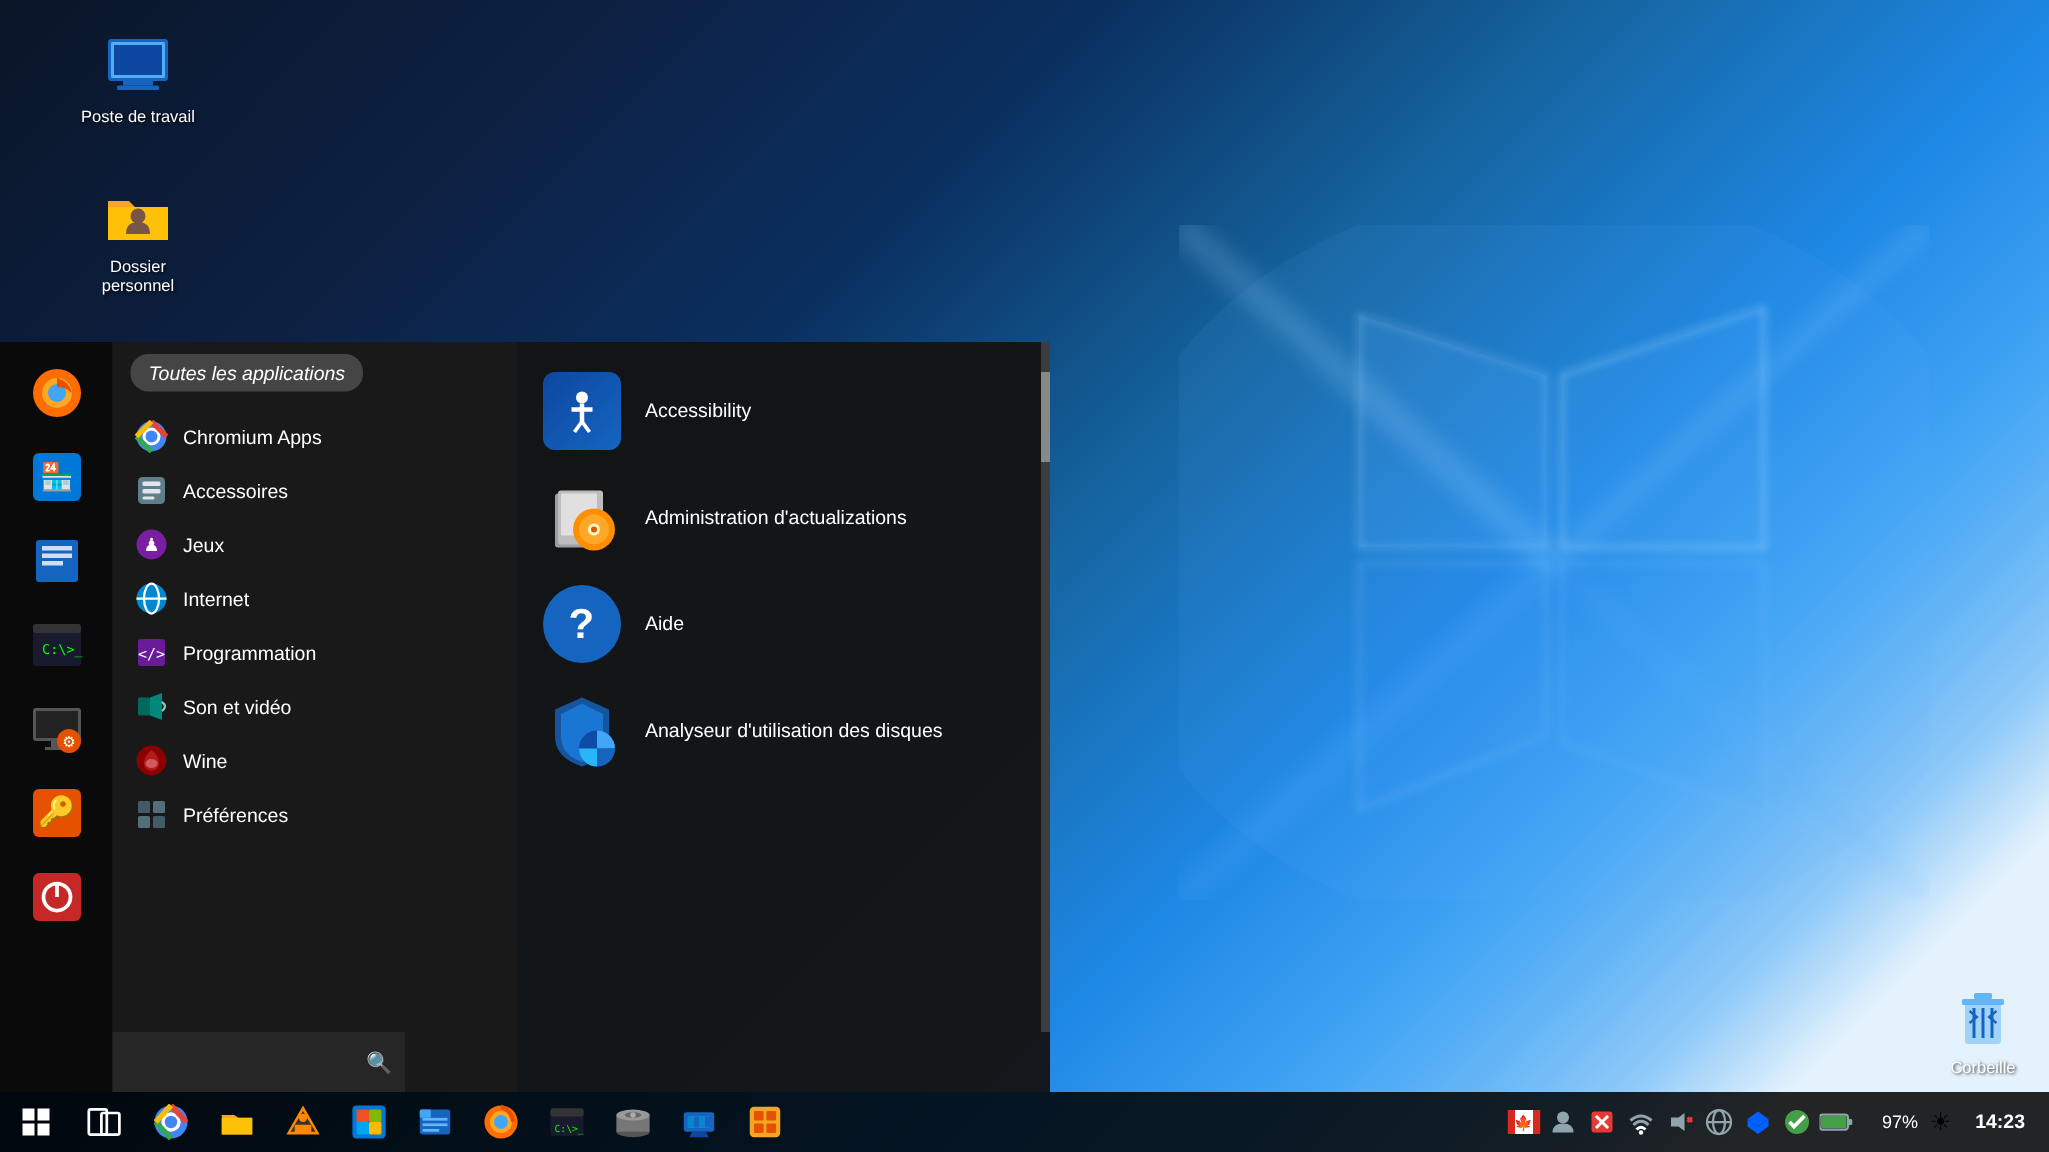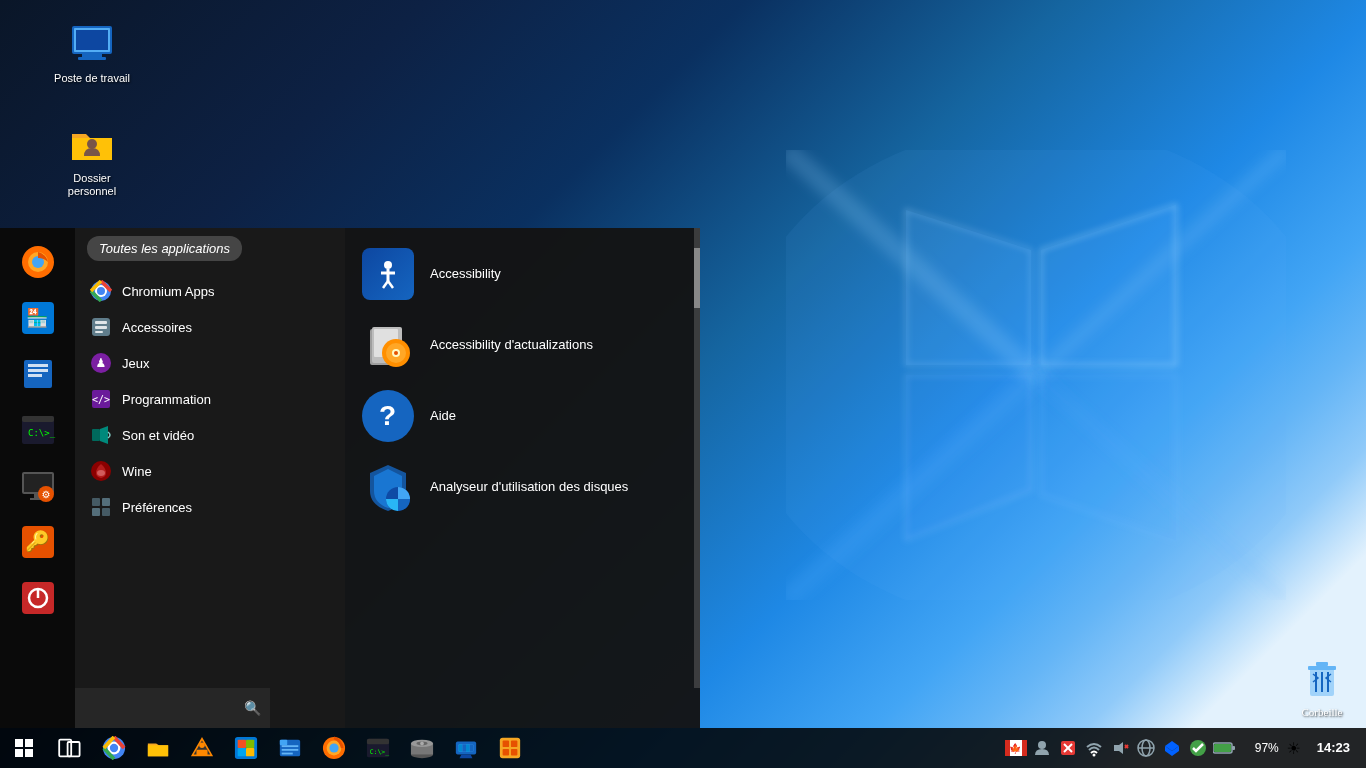--- a/index.html
+++ b/index.html
@@ -62,21 +62,20 @@
 
     
     #recycle-bin {
       position: absolute;
       right: 20px;
       bottom: 60px;
       display: flex;
       flex-direction: column;
       align-items: center;
       cursor: pointer;
-      font-family: Liberation Serif, serif;
     }
 
     #recycle-bin .icon-label {
       color: white;
       font-size: 11px;
       text-shadow: 1px 1px 2px rgba(0,0,0,0.8);
       margin-top: 4px;
     }
 
     
@@ -524,20 +523,30 @@
           <div class="cat-icon">
             <svg width="22" height="22" viewBox="0 0 22 22">
               <circle cx="11" cy="11" r="10" fill="#7b1fa2"></circle>
               <text x="11" y="15" text-anchor="middle" fill="white" font-size="12">♟</text>
             </svg>
           </div>
           <span>Jeux</span>
         </div>
 
 
+        <div class="app-category">
+          <div class="cat-icon">
+            <svg width="22" height="22" viewBox="0 0 22 22">
+              <circle cx="11" cy="11" r="10" fill="#0288d1"></circle>
+              <ellipse cx="11" cy="11" rx="5" ry="10" fill="none" stroke="white" stroke-width="1.5"></ellipse>
+              <line x1="1" y1="11" x2="21" y2="11" stroke="white" stroke-width="1.5"></line>
+            </svg>
+          </div>
+          <span>Internet</span>
+        </div>
 
 
         <div class="app-category">
           <div class="cat-icon">
             <svg width="22" height="22" viewBox="0 0 22 22">
               <rect x="2" y="2" width="18" height="18" rx="2" fill="#6a1b9a"></rect>
               <text x="11" y="15" text-anchor="middle" fill="white" font-size="10" font-family="monospace">&lt;/&gt;</text>
             </svg>
           </div>
           <span>Programmation</span>
@@ -613,21 +622,21 @@
             <rect x="8" y="10" width="30" height="36" rx="2" fill="#9e9e9e"></rect>
             <rect x="10" y="8" width="30" height="36" rx="2" fill="#bdbdbd"></rect>
             <rect x="12" y="10" width="24" height="28" rx="1" fill="#e0e0e0"></rect>
 
             <circle cx="34" cy="34" r="14" fill="#ff8f00"></circle>
             <circle cx="34" cy="34" r="10" fill="#ffa726"></circle>
             <circle cx="34" cy="34" r="4" fill="#fff9c4"></circle>
             <circle cx="34" cy="34" r="2" fill="#e65100"></circle>
           </svg>
         </div>
-        <span class="app-name">Accessibility d'actualizations</span>
+        <span class="app-name">Administration d'actualizations</span>
       </div>
 
       <div class="app-entry">
         <div class="app-icon-large">
           <div class="help-icon" style="width:52px; height:52px; background:#1565c0; border-radius:50%; display:flex; align-items:center; justify-content:center; font-size:28px; color:white; font-weight:bold;">?</div>
         </div>
         <span class="app-name">Aide</span>
       </div>
 
       <div class="app-entry">

